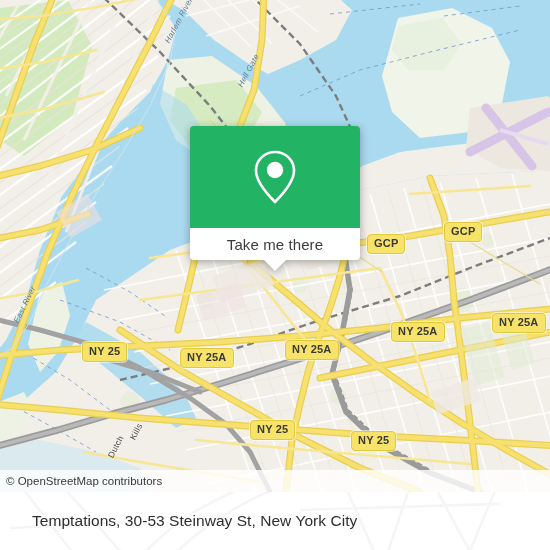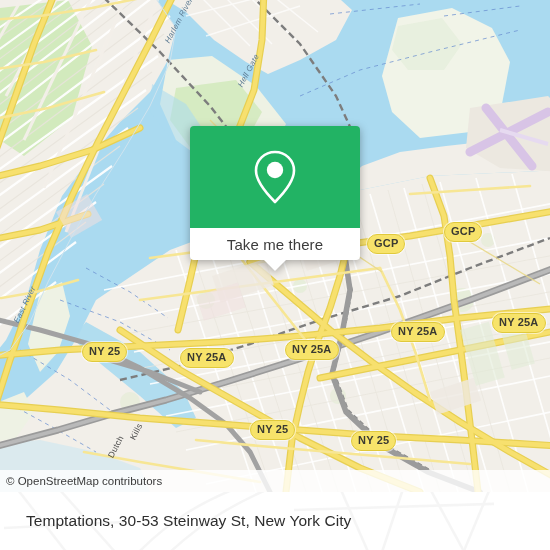--- a/index.html
+++ b/index.html
@@ -32,21 +32,21 @@
     letter-spacing:.3px;
     pointer-events:none;
   }
   .maplabel.water{color:#5f7d95;font-style:italic;font-size:8px;}
 
   
   .shield{
     position:absolute;
     background:#f7e36a;
     border:1.5px solid #e0c93c;
-    border-radius:10px;
+    border-radius:4px;
     color:#3a3a32;
     font-size:11px;
     font-weight:bold;
     line-height:1;
     padding:3px 6px 4px 6px;
     white-space:nowrap;
     letter-spacing:.2px;
     box-shadow:0 0 0 1px rgba(255,255,255,.55);
   }
 
@@ -91,21 +91,21 @@
     left:50%;top:134px;
     margin-left:-11px;
     width:0;height:0;
     border-left:11px solid transparent;
     border-right:11px solid transparent;
     border-top:11px solid #fff;
   }
 
   
   #footer{
-    position:absolute;left:4px;top:492px;
+    position:absolute;left:10px;top:492px;
     width:490px;height:58px;
     background:#fff;
     display:flex;align-items:center;
     box-sizing:border-box;
     padding:0 14px 0 22px;
     overflow:hidden;
   }
   #footer .wm{
     position:absolute;left:0;top:0;width:550px;height:58px;
     opacity:.5;

